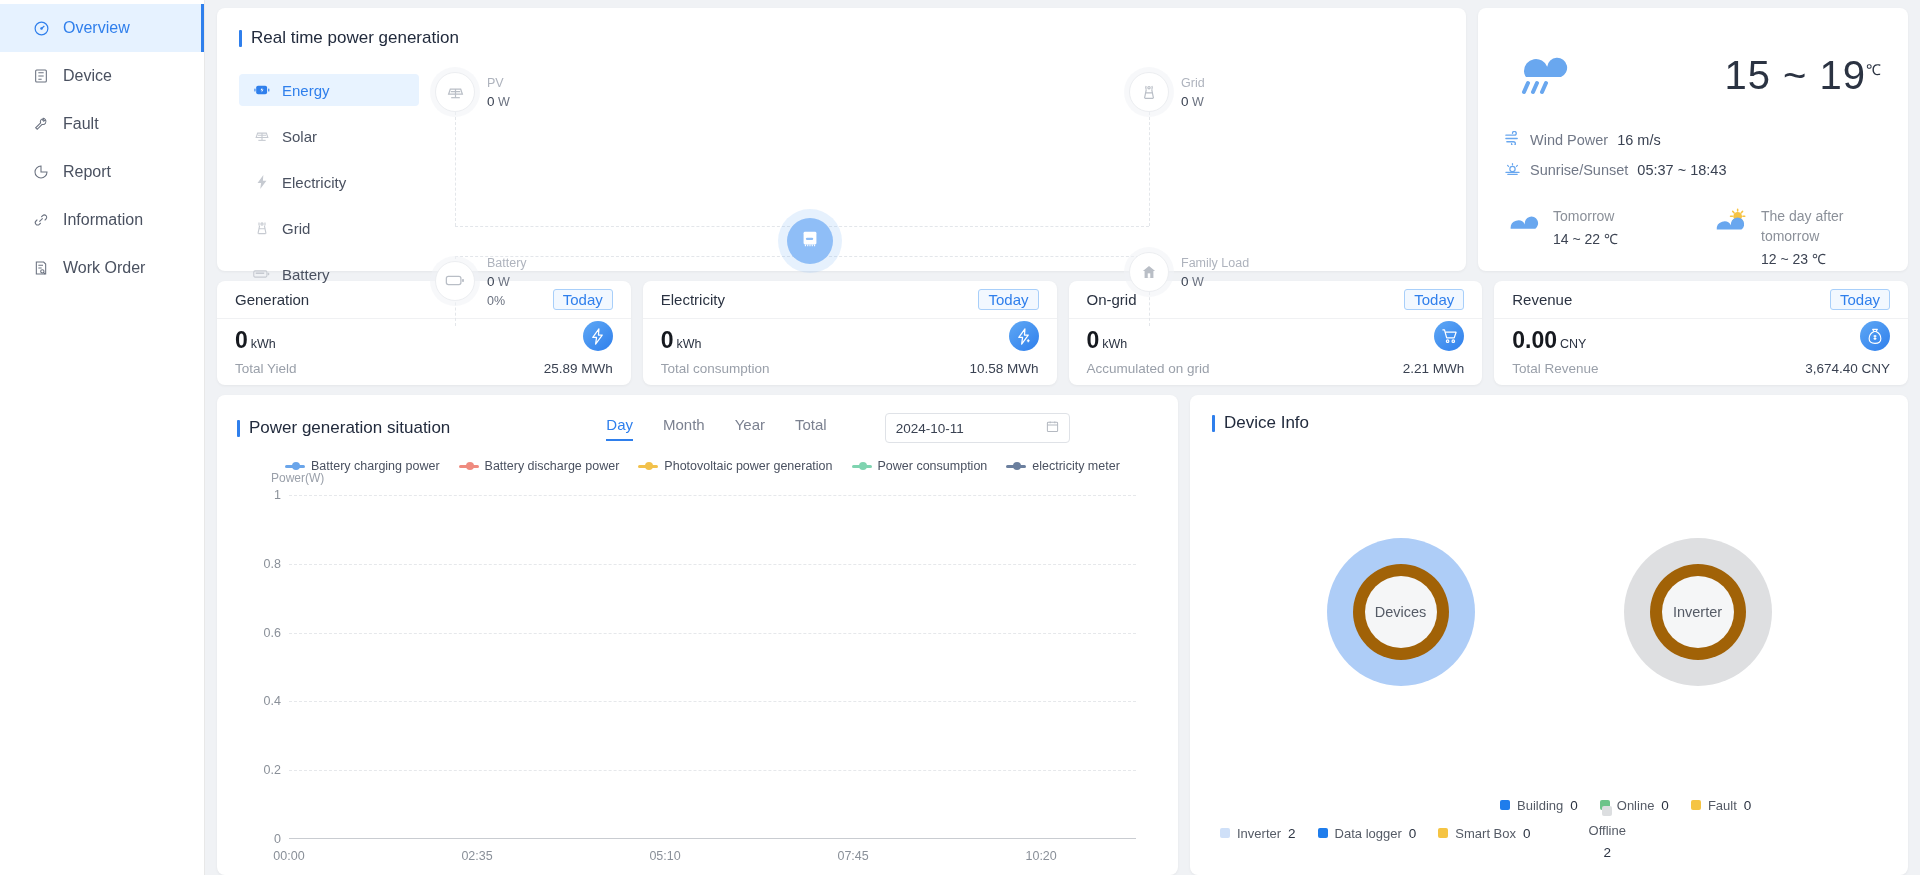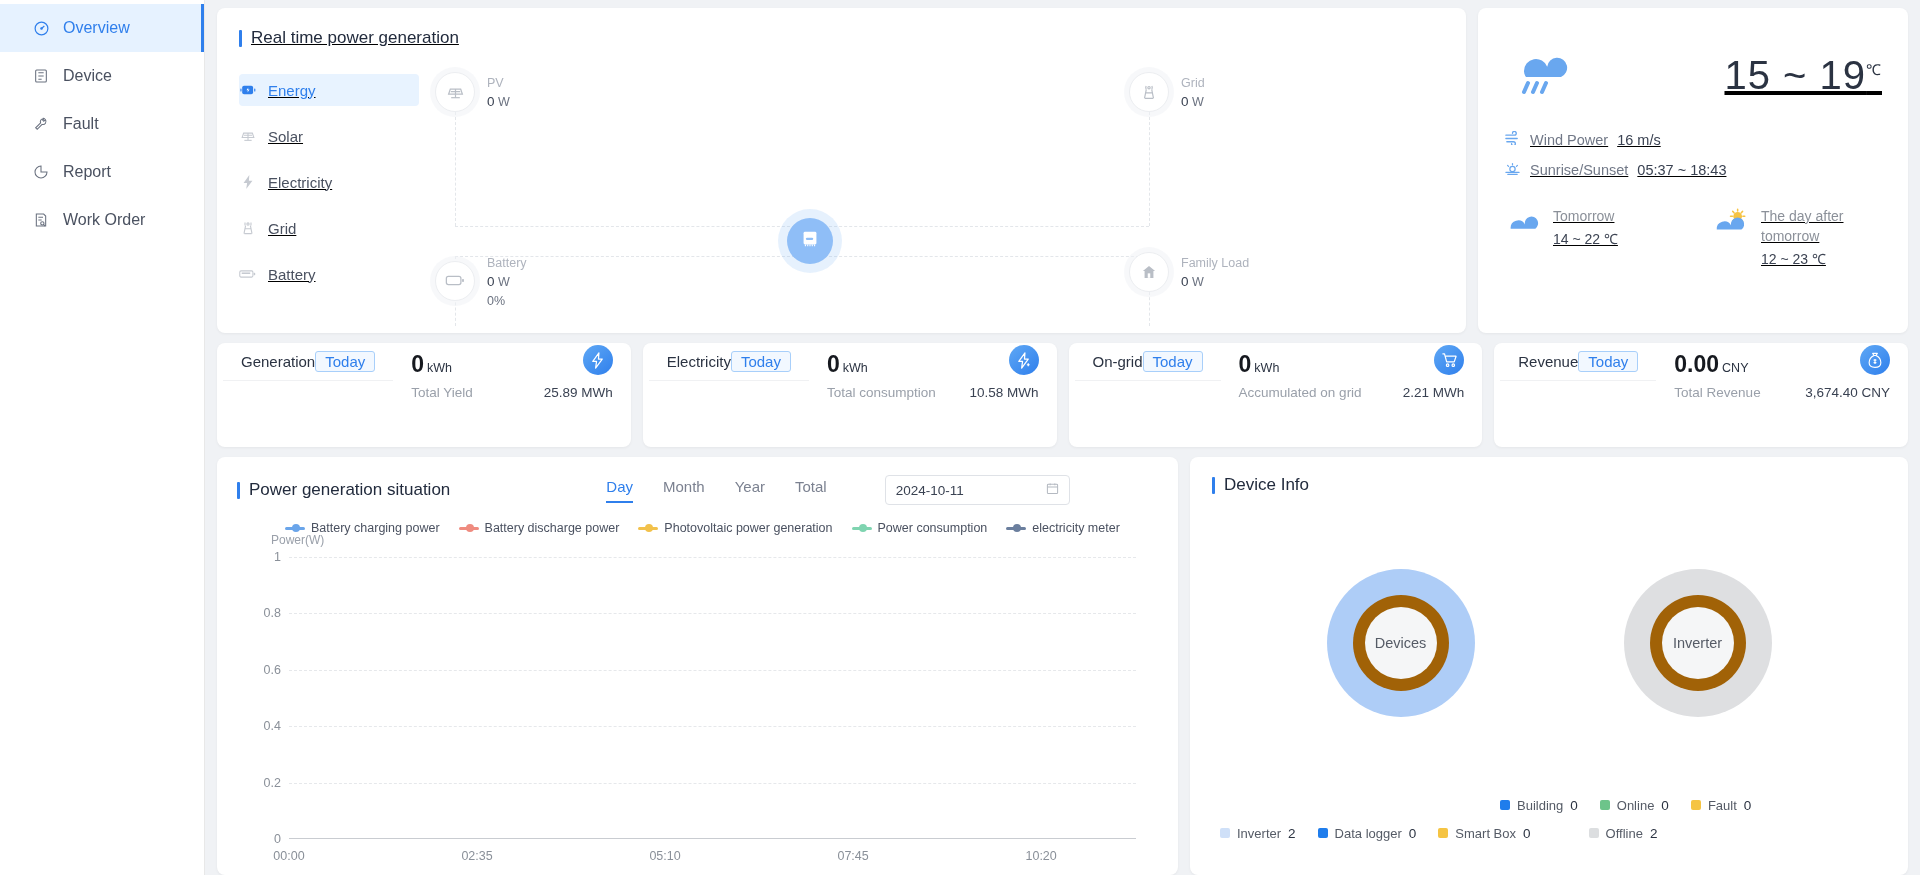--- a/index.html
+++ b/index.html
@@ -37,34 +37,34 @@
   
   .main {
     flex: 1; height: 875px; padding: 8px 12px 0 12px;
     display: flex; flex-direction: column; gap: 10px;
     overflow: hidden;
   }
   .card {
     background: #fff; border-radius: 8px;
     box-shadow: 0 1px 3px rgba(0,0,0,.05);
   }
-  .row1 { display: flex; gap: 12px; height: 325px; text-decoration: underline; }
+  .row1 { display: flex; gap: 12px; height: 263px; }
   .panel-title {
     display: flex; align-items: center; gap: 9px;
     font-size: 17px; color: #222b3d; font-weight: 500;
   }
   .title-bar { width: 3px; height: 17px; background: #2f7fec; border-radius: 1px; }
 
   
   .rtpg { flex: 1; padding: 20px 22px; position: relative; }
   .flow-wrap { display: flex; margin-top: 12px; height: 245px; }
   .flow-menu { width: 180px; padding-top: 14px; }
   .flow-menu-item {
     display: flex; align-items: center; gap: 12px;
-    height: 32px; margin-bottom: 14px;
+    height: 32px; padding-left: 14px; margin-bottom: 14px;
     border-radius: 4px; font-size: 15px; color: #4a5160; cursor: pointer;
   }
   .flow-menu-item.active { background: #e8f3ff; color: #2f7fec; }
   .fm-icon { width: 17px; height: 17px; display:flex; align-items:center; justify-content:center; }
 
   .flow-diagram { flex: 1; position: relative; }
   .node { position: absolute; display: flex; align-items: center; gap: 12px; }
   .node-circle {
     width: 40px; height: 40px; border-radius: 50%;
     border: 1px solid #eceef1; background: #fff;
@@ -96,21 +96,21 @@
   .w-temp sup { font-size: 15px; vertical-align: super; }
   .w-line { display: flex; align-items: center; gap: 9px; font-size: 14.5px; color: #717887; margin-top: 13px; }
   .w-line .v { color: #3a4252; }
   .w-forecast { display: flex; gap: 38px; margin-top: 28px; }
   .w-fc { display: flex; gap: 11px; align-items: flex-start; width: 185px; }
   .w-fc-txt { font-size: 14px; color: #8b9099; line-height: 1.42; }
   .w-fc-txt .t { color: #3c4352; margin-top: 3px; }
 
   
   .stats { display: flex; gap: 12px; height: 104px; }
-  .stat { flex: 1; display: flex; flex-direction: row; padding-left: 6px; }
+  .stat { flex: 1; display: flex; flex-direction: column; }
   .stat-head {
     height: 38px; display: flex; align-items: center; justify-content: space-between;
     padding: 0 18px; border-bottom: 1px solid #f0f1f3;
   }
   .stat-name { font-size: 15px; color: #2b3342; }
   .badge {
     font-size: 15px; color: #2f7fec; border: 1px solid #a8cffa;
     background: #f2f8ff; border-radius: 3px; padding: 1px 9px; cursor: pointer;
   }
   .stat-body { flex: 1; padding: 8px 18px 0 18px; position: relative; }
@@ -213,20 +213,30 @@
       <span class="nav-icon">
         <svg width="16" height="16" viewBox="0 0 24 24" fill="none" stroke="#6b7280" stroke-width="1.6">
           <path d="M12 3a9 9 0 109 9h-9V3z"></path>
         </svg>
       </span>
       <span>Report</span>
     </div>
     <div class="nav-item">
       <span class="nav-icon">
         <svg width="16" height="16" viewBox="0 0 24 24" fill="none" stroke="#6b7280" stroke-width="1.6">
+          <path d="M9.5 14.5l5-5"></path>
+            <path d="M12.5 7.5l2-2a3.5 3.5 0 115 5l-2 2"></path>
+            <path d="M11.5 16.5l-2 2a3.5 3.5 0 11-5-5l2-2"></path>
+        </svg>
+      </span>
+      <span>Information</span>
+    </div>
+    <div class="nav-item">
+      <span class="nav-icon">
+        <svg width="16" height="16" viewBox="0 0 24 24" fill="none" stroke="#6b7280" stroke-width="1.6">
           <path d="M5 3h11l3 3v15H5z"></path>
             <path d="M8 8h7M8 12h5"></path>
             <circle cx="14" cy="17" r="2.5"></circle>
             <path d="M16 19l2 2"></path>
         </svg>
       </span>
       <span>Work Order</span>
     </div>
   </nav>
 
@@ -639,21 +649,21 @@
             <span class="dl">
                 <span class="sw" style="background:#1f7dec"></span>
                 <span>Data logger</span>
                 <span class="n">0</span>
               </span>
             <span class="dl">
                 <span class="sw" style="background:#f5c443"></span>
                 <span>Smart Box</span>
                 <span class="n">0</span>
               </span>
-            <span class="dl" style="margin-left:36px;">
+            <span class="dl" style="margin-left:36px;flex-direction:column;">
                 <span class="sw" style="background:#dcdee0"></span>
                 <span>Offline</span>
                 <span class="n">2</span>
               </span>
           </div>
         </div>
       </section>
     </div>
   </div>
 </div>

